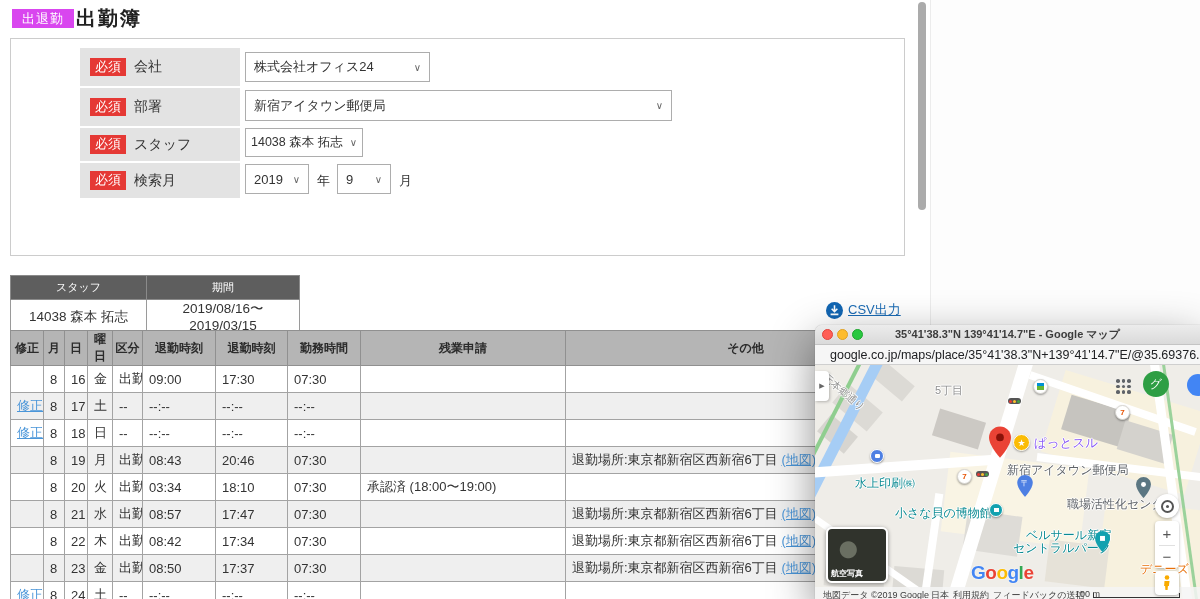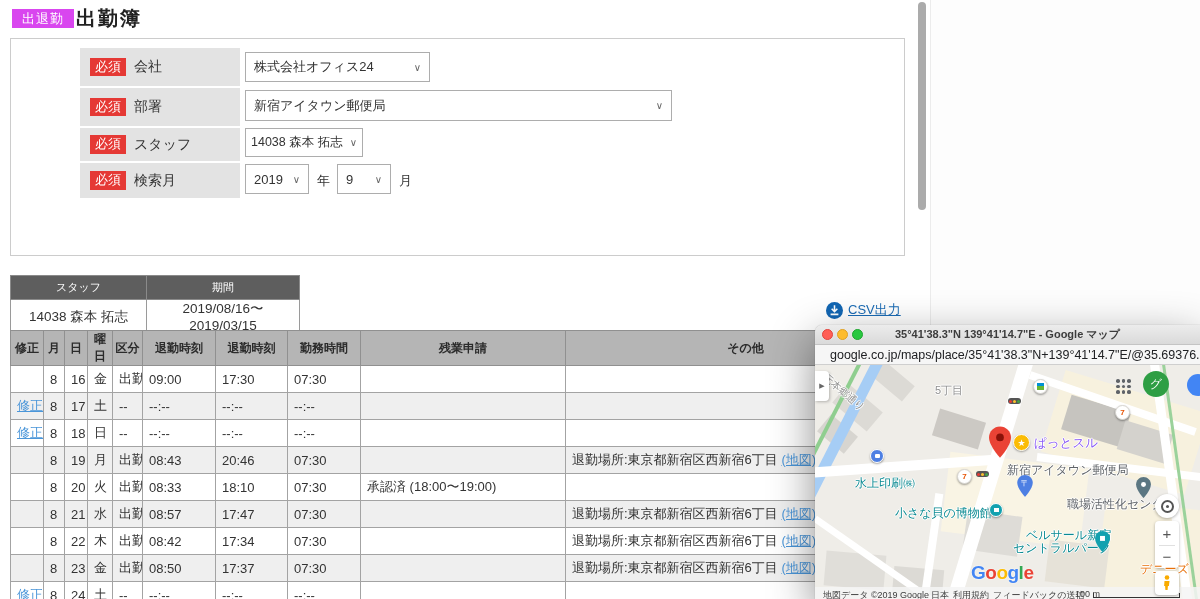--- a/index.html
+++ b/index.html
@@ -212,21 +212,21 @@
           <td>07:30</td>
           <td></td>
           <td>退勤場所:東京都新宿区西新宿6丁目 <a class="lnk">(地図)</a></td>
         </tr>
         <tr>
           <td></td>
           <td>8</td>
           <td>20</td>
           <td>火</td>
           <td>出勤</td>
-          <td>08:33</td>
+          <td>03:34</td>
           <td>18:10</td>
           <td>07:30</td>
           <td>承認済 (18:00〜19:00)</td>
           <td></td>
         </tr>
         <tr class="alt">
           <td></td>
           <td>8</td>
           <td>21</td>
           <td>水</td>
@@ -408,20 +408,23 @@
         <div style="width:16px;border-top:1px solid #e0e0e0;"></div>
         <div style="height:22px;display:flex;align-items:center;font-size:15px;color:#555;">−</div>
       </div>
       <div class="mapbtn" style="left:340px;top:206px;width:24px;height:24px;z-index:2;">
           <svg width="10" height="16" viewBox="0 0 10 16">
             <circle cx="5" cy="2.5" r="2.3" fill="#f9ab00"></circle>
             <path d="M2.5 6h5l-.6 5h-1l-.3 4h-2.2l-.3-4h-1z" fill="#f9ab00"></path>
           </svg>
         </div>
 
+      <div class="blk" style="left:11px;top:162px;width:58px;height:52px;border-radius:6px;border:2px solid #fff;box-shadow:0 1px 4px rgba(0,0,0,.4);background:radial-gradient(circle at 35% 40%,#6a6f62 0 8px,#30332c 9px 100%);overflow:hidden;">
+        <span style="position:absolute;left:3px;bottom:2px;color:#fff;font-size:8px;font-weight:bold;">航空写真</span>
+      </div>
       <div class="glogo"><span style="color: rgb(66, 133, 244);">G</span><span style="color: rgb(234, 67, 53);">o</span><span style="color: rgb(251, 188, 5);">o</span><span style="color: rgb(66, 133, 244);">g</span><span style="color: rgb(52, 168, 83);">l</span><span style="color: rgb(234, 67, 53);">e</span></div>
 
       <div class="attrib">
         <span style="left:8px;">地図データ ©2019 Google</span>
         <span style="left:116px;">日本</span>
         <span style="left:138px;">利用規約</span>
         <span style="left:178px;">フィードバックの送信</span>
         <span style="left:260px;">100 m</span>
         <div class="scalebar"></div>
       </div>

